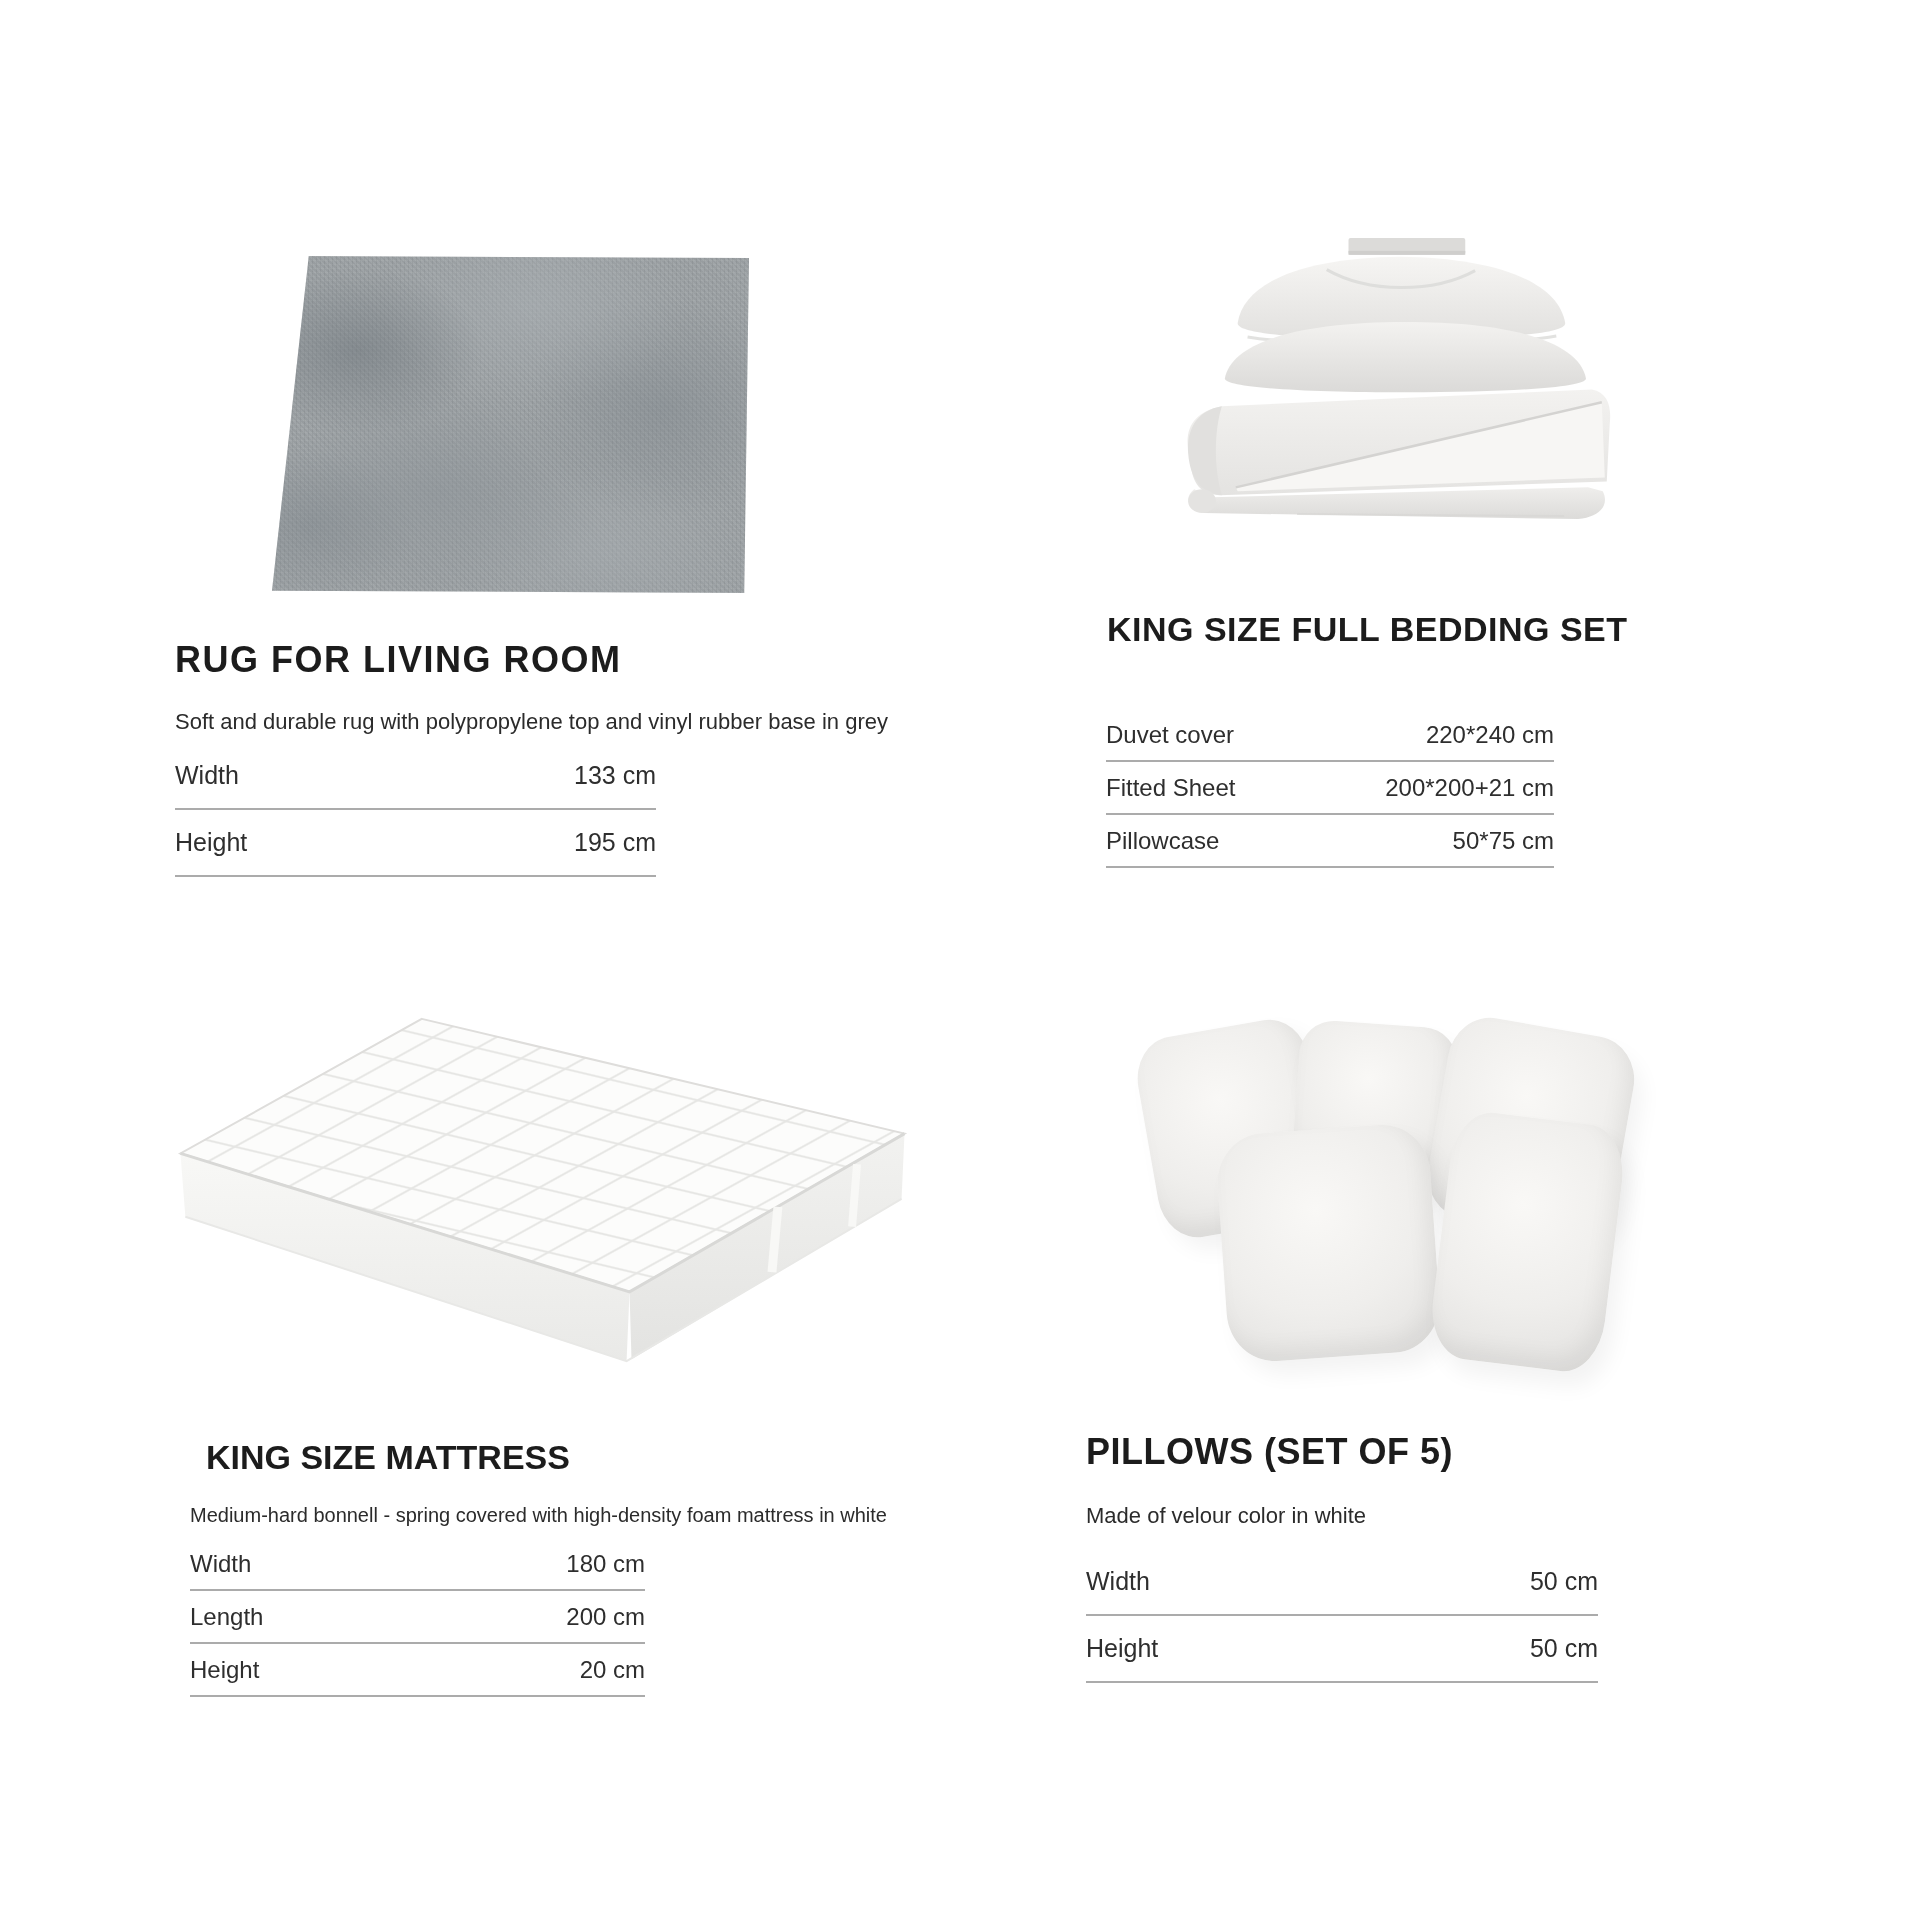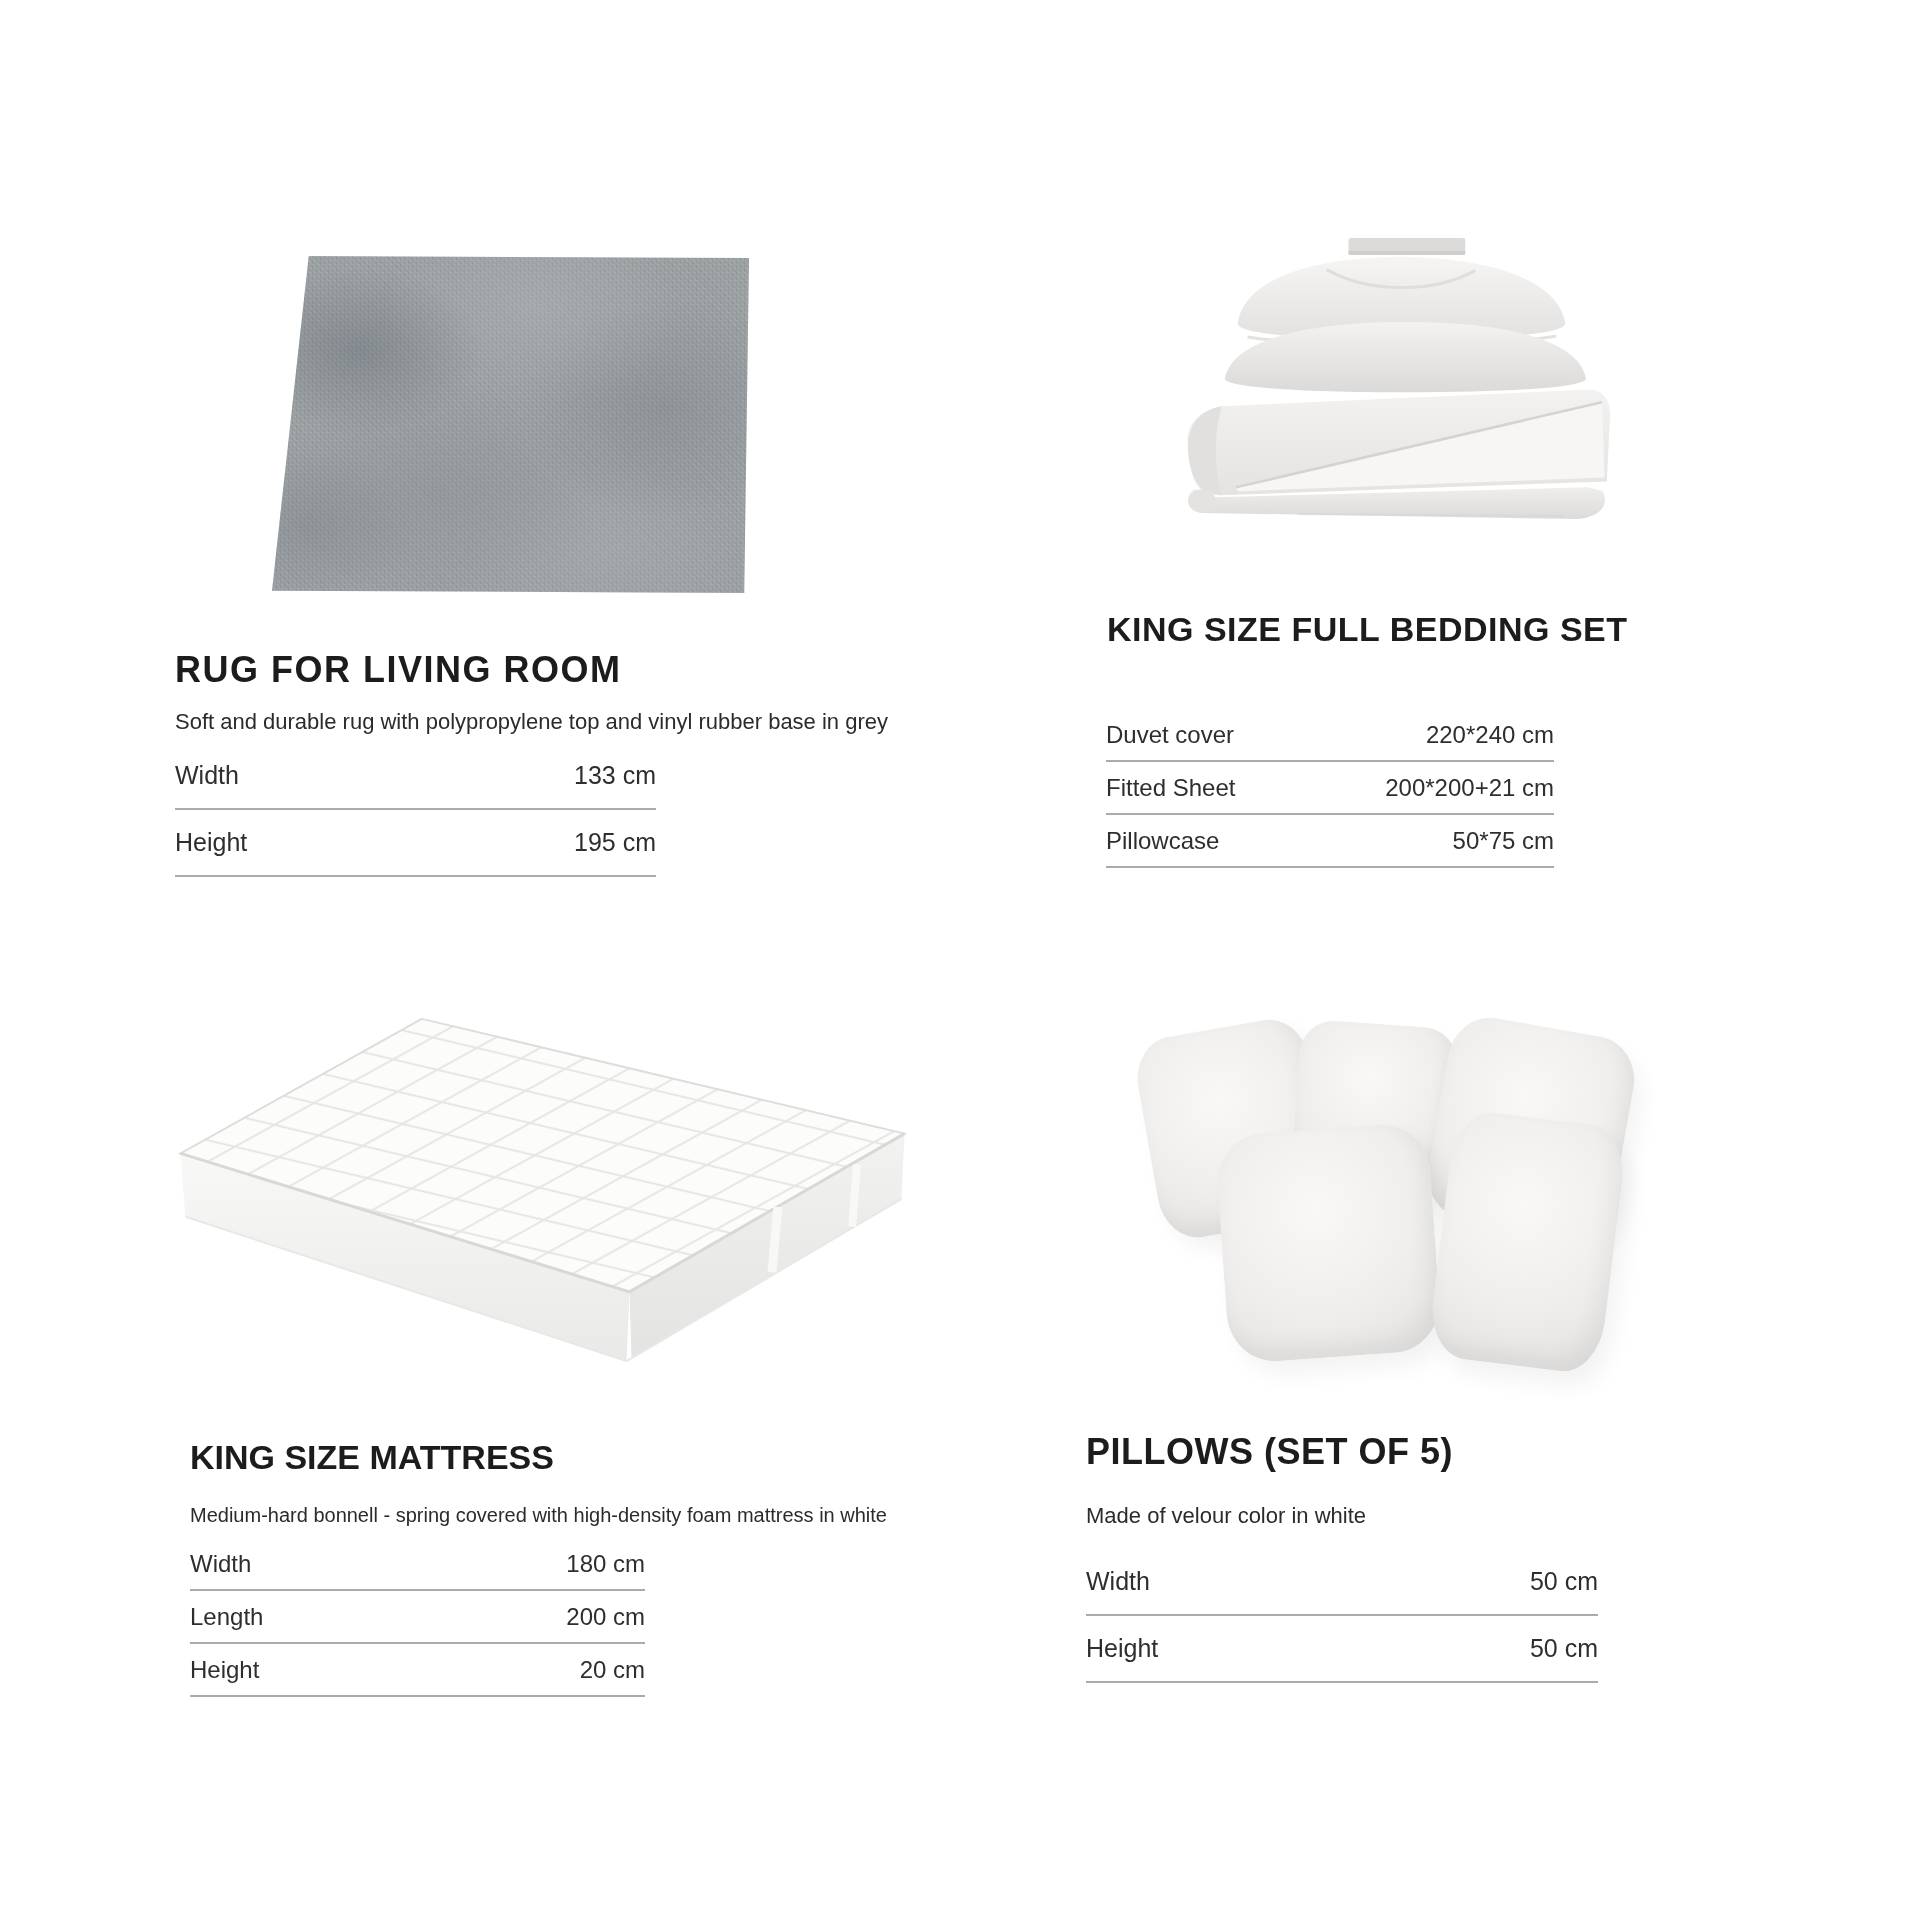--- a/index.html
+++ b/index.html
@@ -36,23 +36,23 @@
   }
 
   
   .pillow{
     position:absolute;border-radius:22%;
     background:radial-gradient(circle at 45% 35%, #f9f8f6 0%, #efeeec 55%, #e1e0de 100%);
     box-shadow:inset -8px -12px 22px rgba(0,0,0,.05), 10px 14px 22px rgba(0,0,0,.05);
   }
 
   
-  .t-rug{font-size:36px;letter-spacing:1.5px;margin-top:10px;}
+  .t-rug{font-size:36px;letter-spacing:1.5px;}
   .t-bed{font-size:34px;letter-spacing:0.5px;}
-  .t-mat{font-size:34px;letter-spacing:0px;}
+  .t-mat{font-size:34px;letter-spacing:0px;margin-left:16px;}
   .t-pil{font-size:36px;letter-spacing:0.5px;}
   .d-rug{font-size:22px;}
   .d-mat{font-size:20px;margin-top:11px;}
   .d-pil{font-size:22px;}
   .s-25{font-size:25px;}
   .s-24{font-size:24px;}
 </style>
 </head>
 <body>
 

